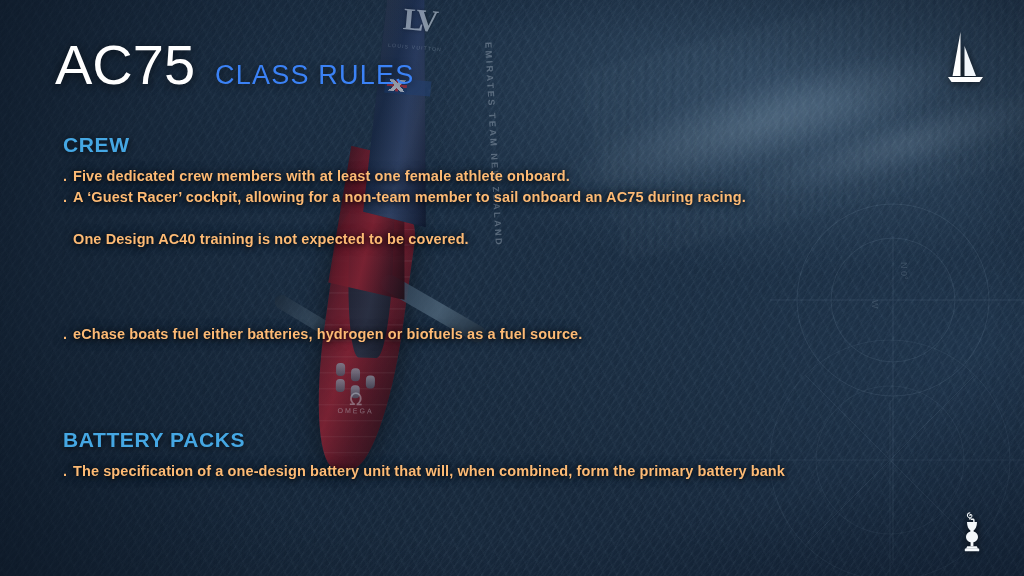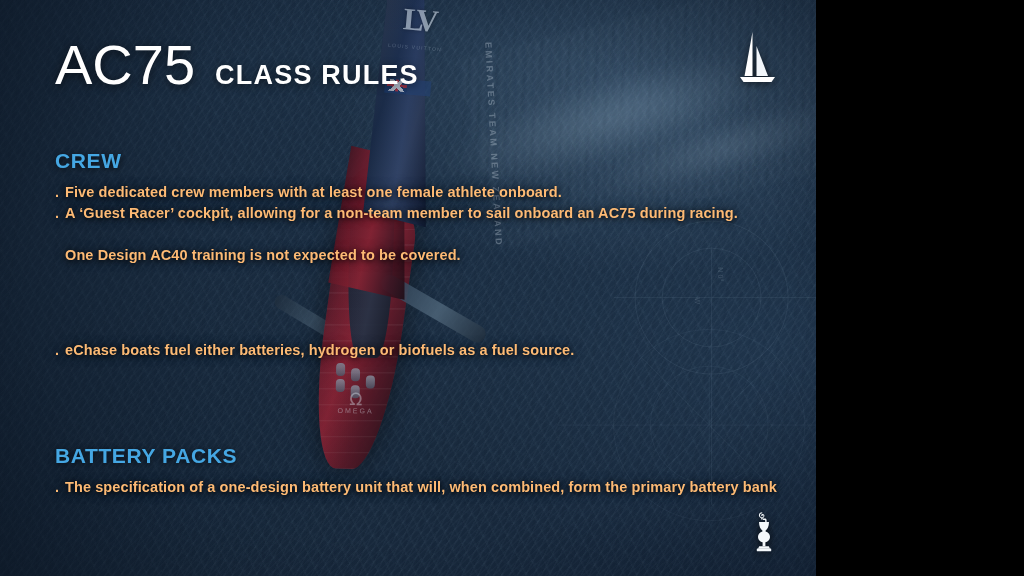--- a/index.html
+++ b/index.html
@@ -2,21 +2,21 @@
 <html><head>
 <meta charset="utf-8">
 <style>
   html,body{margin:0;padding:0;background:#000;}
   body{
     font-family:"Liberation Sans","DejaVu Sans",sans-serif;
     -webkit-font-smoothing:antialiased;
   }
   #slide{
     position:relative;
-    width:816px;height:576px;
+    width:1024px;height:576px;
     overflow:hidden;
     background:#1b2f45;
     user-select:none;
   }
 
   
   .bg-ocean{
     position:absolute;inset:0;
     background:
       radial-gradient(ellipse 60% 48% at 78% 18%, rgba(86,118,148,.40) 0%, rgba(86,118,148,0) 62%),
@@ -205,26 +205,26 @@
   .title-row{
     position:absolute;left:55px;top:36px;
     display:flex;align-items:baseline;gap:20px;
   }
   .title-main{
     color:#ffffff;
     font-size:56px;font-weight:400;letter-spacing:0px;line-height:58px;
     text-shadow:0 2px 10px rgba(0,0,0,.65);
   }
   .title-sub{
-    color:#ffffff;
-    font-size:27px;font-weight:700;letter-spacing:1.2px;
+    color:#3b82f6;
+    font-size:27px;font-weight:400;letter-spacing:1.2px;
     text-shadow:0 2px 8px rgba(0,0,0,.6);
   }
 
-  .section{position:absolute;left:55px;margin-top:16px;}
+  .section{position:absolute;left:63px;}
   .sec-head{
     color:#45a7e3;
     font-size:21px;font-weight:700;letter-spacing:.6px;
     text-shadow:0 1px 6px rgba(0,0,0,.7);
     margin-bottom:9px;
   }
   .bullet{
     color:#fdba74;
     font-size:14.5px;font-weight:700;letter-spacing:.1px;
     line-height:21px;

